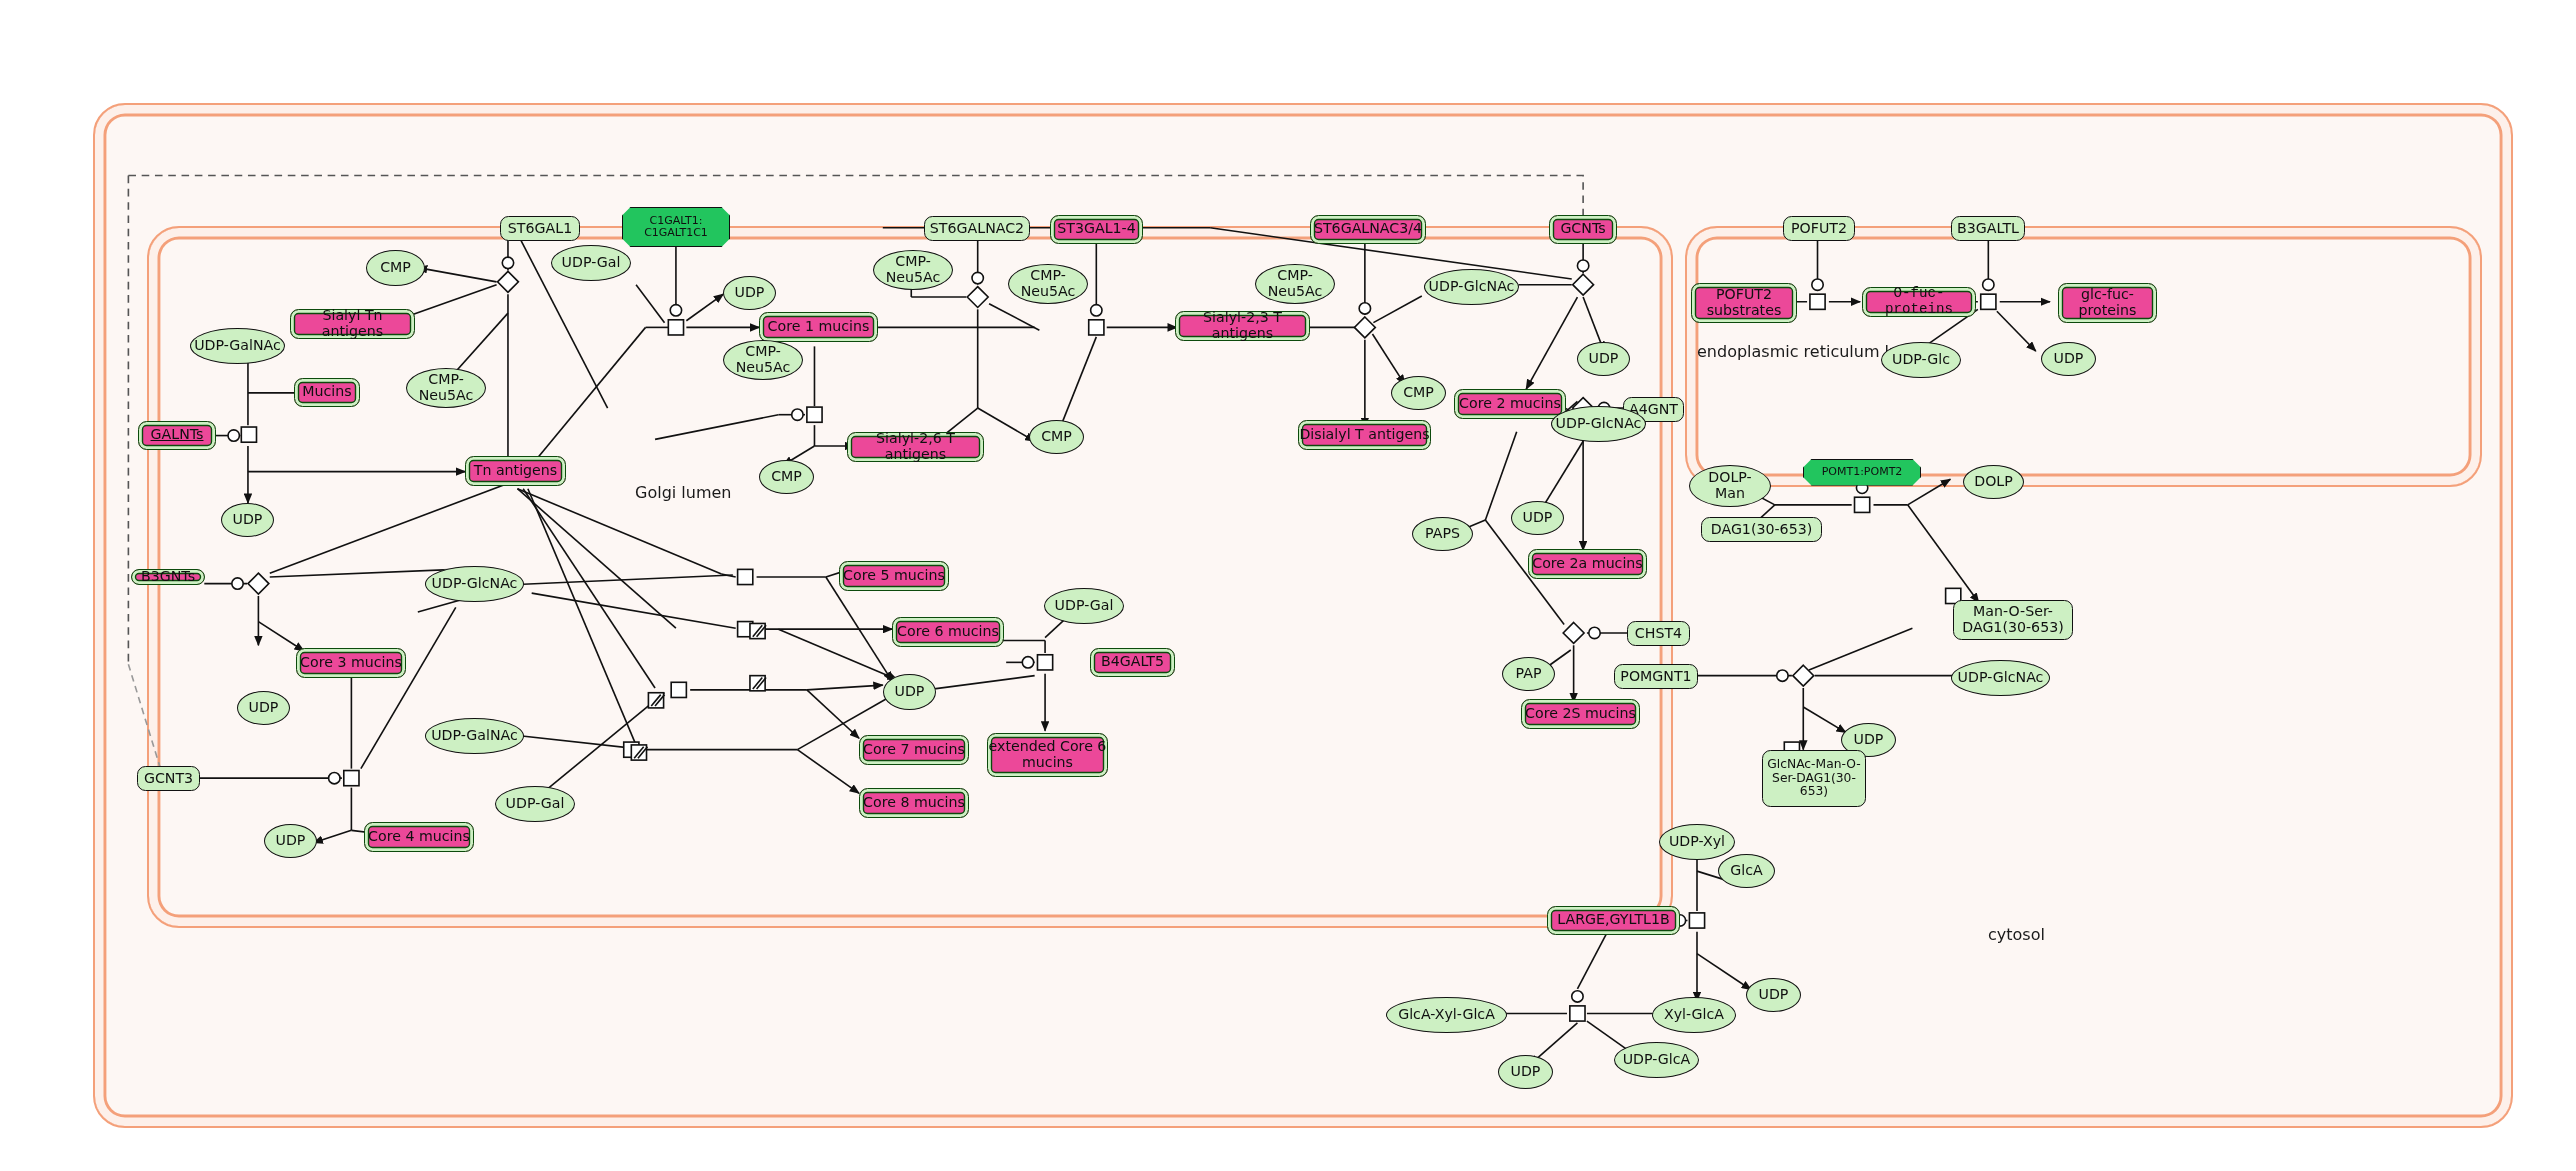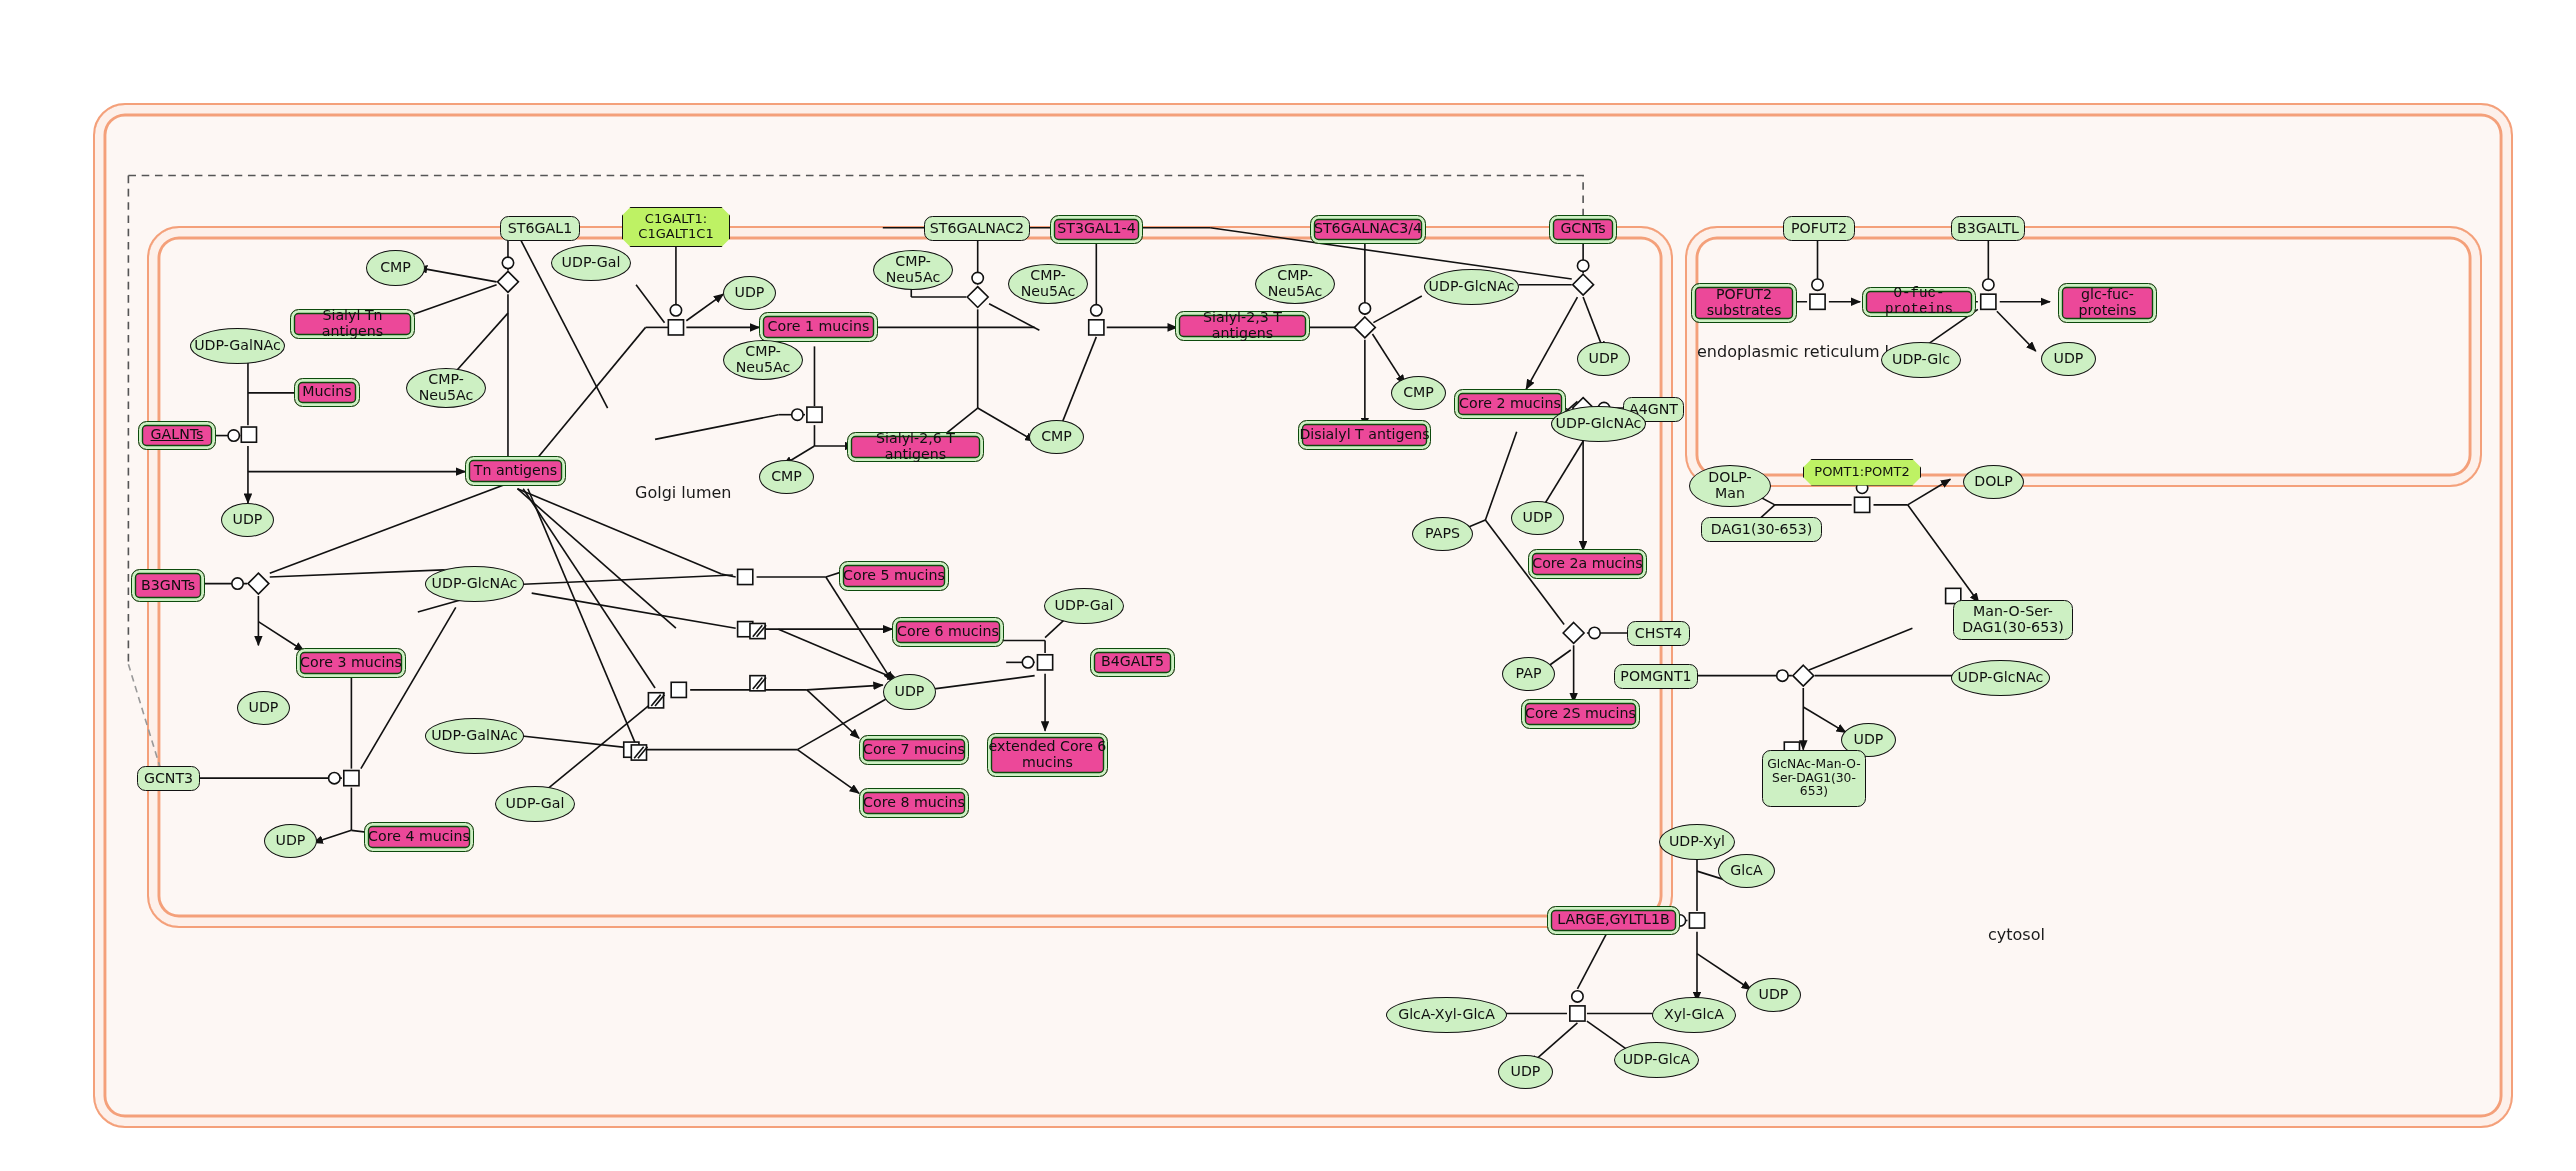--- a/index.html
+++ b/index.html
@@ -12,21 +12,21 @@
   .comp-outer{background:#fdf7f4;border:2.8px solid #f4a07a;box-shadow:inset 0 0 0 8.5px #fdf0ea, inset 0 0 0 11.4px #f4a07a;}
   .comp-label{position:absolute;font-size:16px;color:#1a1a1a;white-space:nowrap;}
 
   
   .node{position:absolute;box-sizing:border-box;display:flex;align-items:center;justify-content:center;
         text-align:center;color:#101010;line-height:1.12;}
   .macro{background:#ec4899;border:1.5px solid #0c4a0c;border-radius:8.5px;
          box-shadow:inset 0 0 0 2.8px #cdf0c3, inset 0 0 0 4.2px #0c4a0c;font-size:14.2px;}
   .simple{background:#cdf0c3;border:1.5px solid #111;border-radius:8.5px;font-size:14.2px;}
   .ellipse{background:#cdf0c3;border:1.5px solid #111;border-radius:50%;font-size:14.2px;}
-  .cyan-oct{background:#bef264;border:1.5px solid #111;font-size:13px;
+  .cyan-oct{background:#22c55e;border:1.5px solid #111;font-size:11px;
             clip-path:polygon(8.5px 0,calc(100% - 8.5px) 0,100% 8.5px,100% calc(100% - 8.5px),calc(100% - 8.5px) 100%,8.5px 100%,0 calc(100% - 8.5px),0 8.5px);}
 </style>
 </head>
 <body>
 
 <div id="stage">
 
   <div class="compartment comp-outer" style="left:93px;top:103px;width:2420px;height:1025px;"></div>
 
   <div class="compartment comp-outer" style="left:147px;top:226px;width:1526px;height:702px;"></div>
@@ -298,21 +298,21 @@
 
   <div class="node simple" style="left:469px;top:216px;width:80px;height:25px;margin-left:31px;">ST6GAL1</div>
   <div class="node cyan-oct" style="left:622px;top:207px;width:108px;height:40px;white-space:pre-line;">C1GALT1:
 C1GALT1C1</div>
   <div class="node simple" style="left:924px;top:216px;width:106px;height:25px;">ST6GALNAC2</div>
   <div class="node macro" style="left:1050px;top:215px;width:93px;height:28.5px;">ST3GAL1-4</div>
   <div class="node macro" style="left:1310px;top:215px;width:116px;height:28.5px;">ST6GALNAC3/4</div>
   <div class="node macro" style="left:1549px;top:215px;width:68px;height:28.5px;">GCNTs</div>
 
   <div class="node macro" style="left:138px;top:421px;width:78px;height:28.5px;text-decoration:underline;">GALNTs</div>
-  <div class="node macro" style="left:131px;top:569px;width:74px;height:33px;">B3GNTs</div>
+  <div class="node macro" style="left:131px;top:569px;width:74px;height:16px;">B3GNTs</div>
   <div class="node simple" style="left:137px;top:766px;width:63px;height:25px;">GCNT3</div>
   <div class="node macro" style="left:1090px;top:648px;width:85px;height:28.5px;">B4GALT5</div>
   <div class="node simple" style="left:1623px;top:397px;width:61px;height:25px;">A4GNT</div>
   <div class="node simple" style="left:1627px;top:621px;width:63px;height:25px;">CHST4</div>
   <div class="node simple" style="left:1614px;top:664px;width:84px;height:25px;">POMGNT1</div>
 
   <div class="node simple" style="left:1783px;top:216px;width:72px;height:25px;">POFUT2</div>
   <div class="node simple" style="left:1951px;top:216px;width:74px;height:25px;">B3GALTL</div>
   <div class="node cyan-oct" style="left:1803px;top:459px;width:118px;height:26.6px;">POMT1:POMT2</div>
   <div class="node macro" style="left:1547px;top:906px;width:133px;height:28.5px;">LARGE,GYLTL1B</div>

